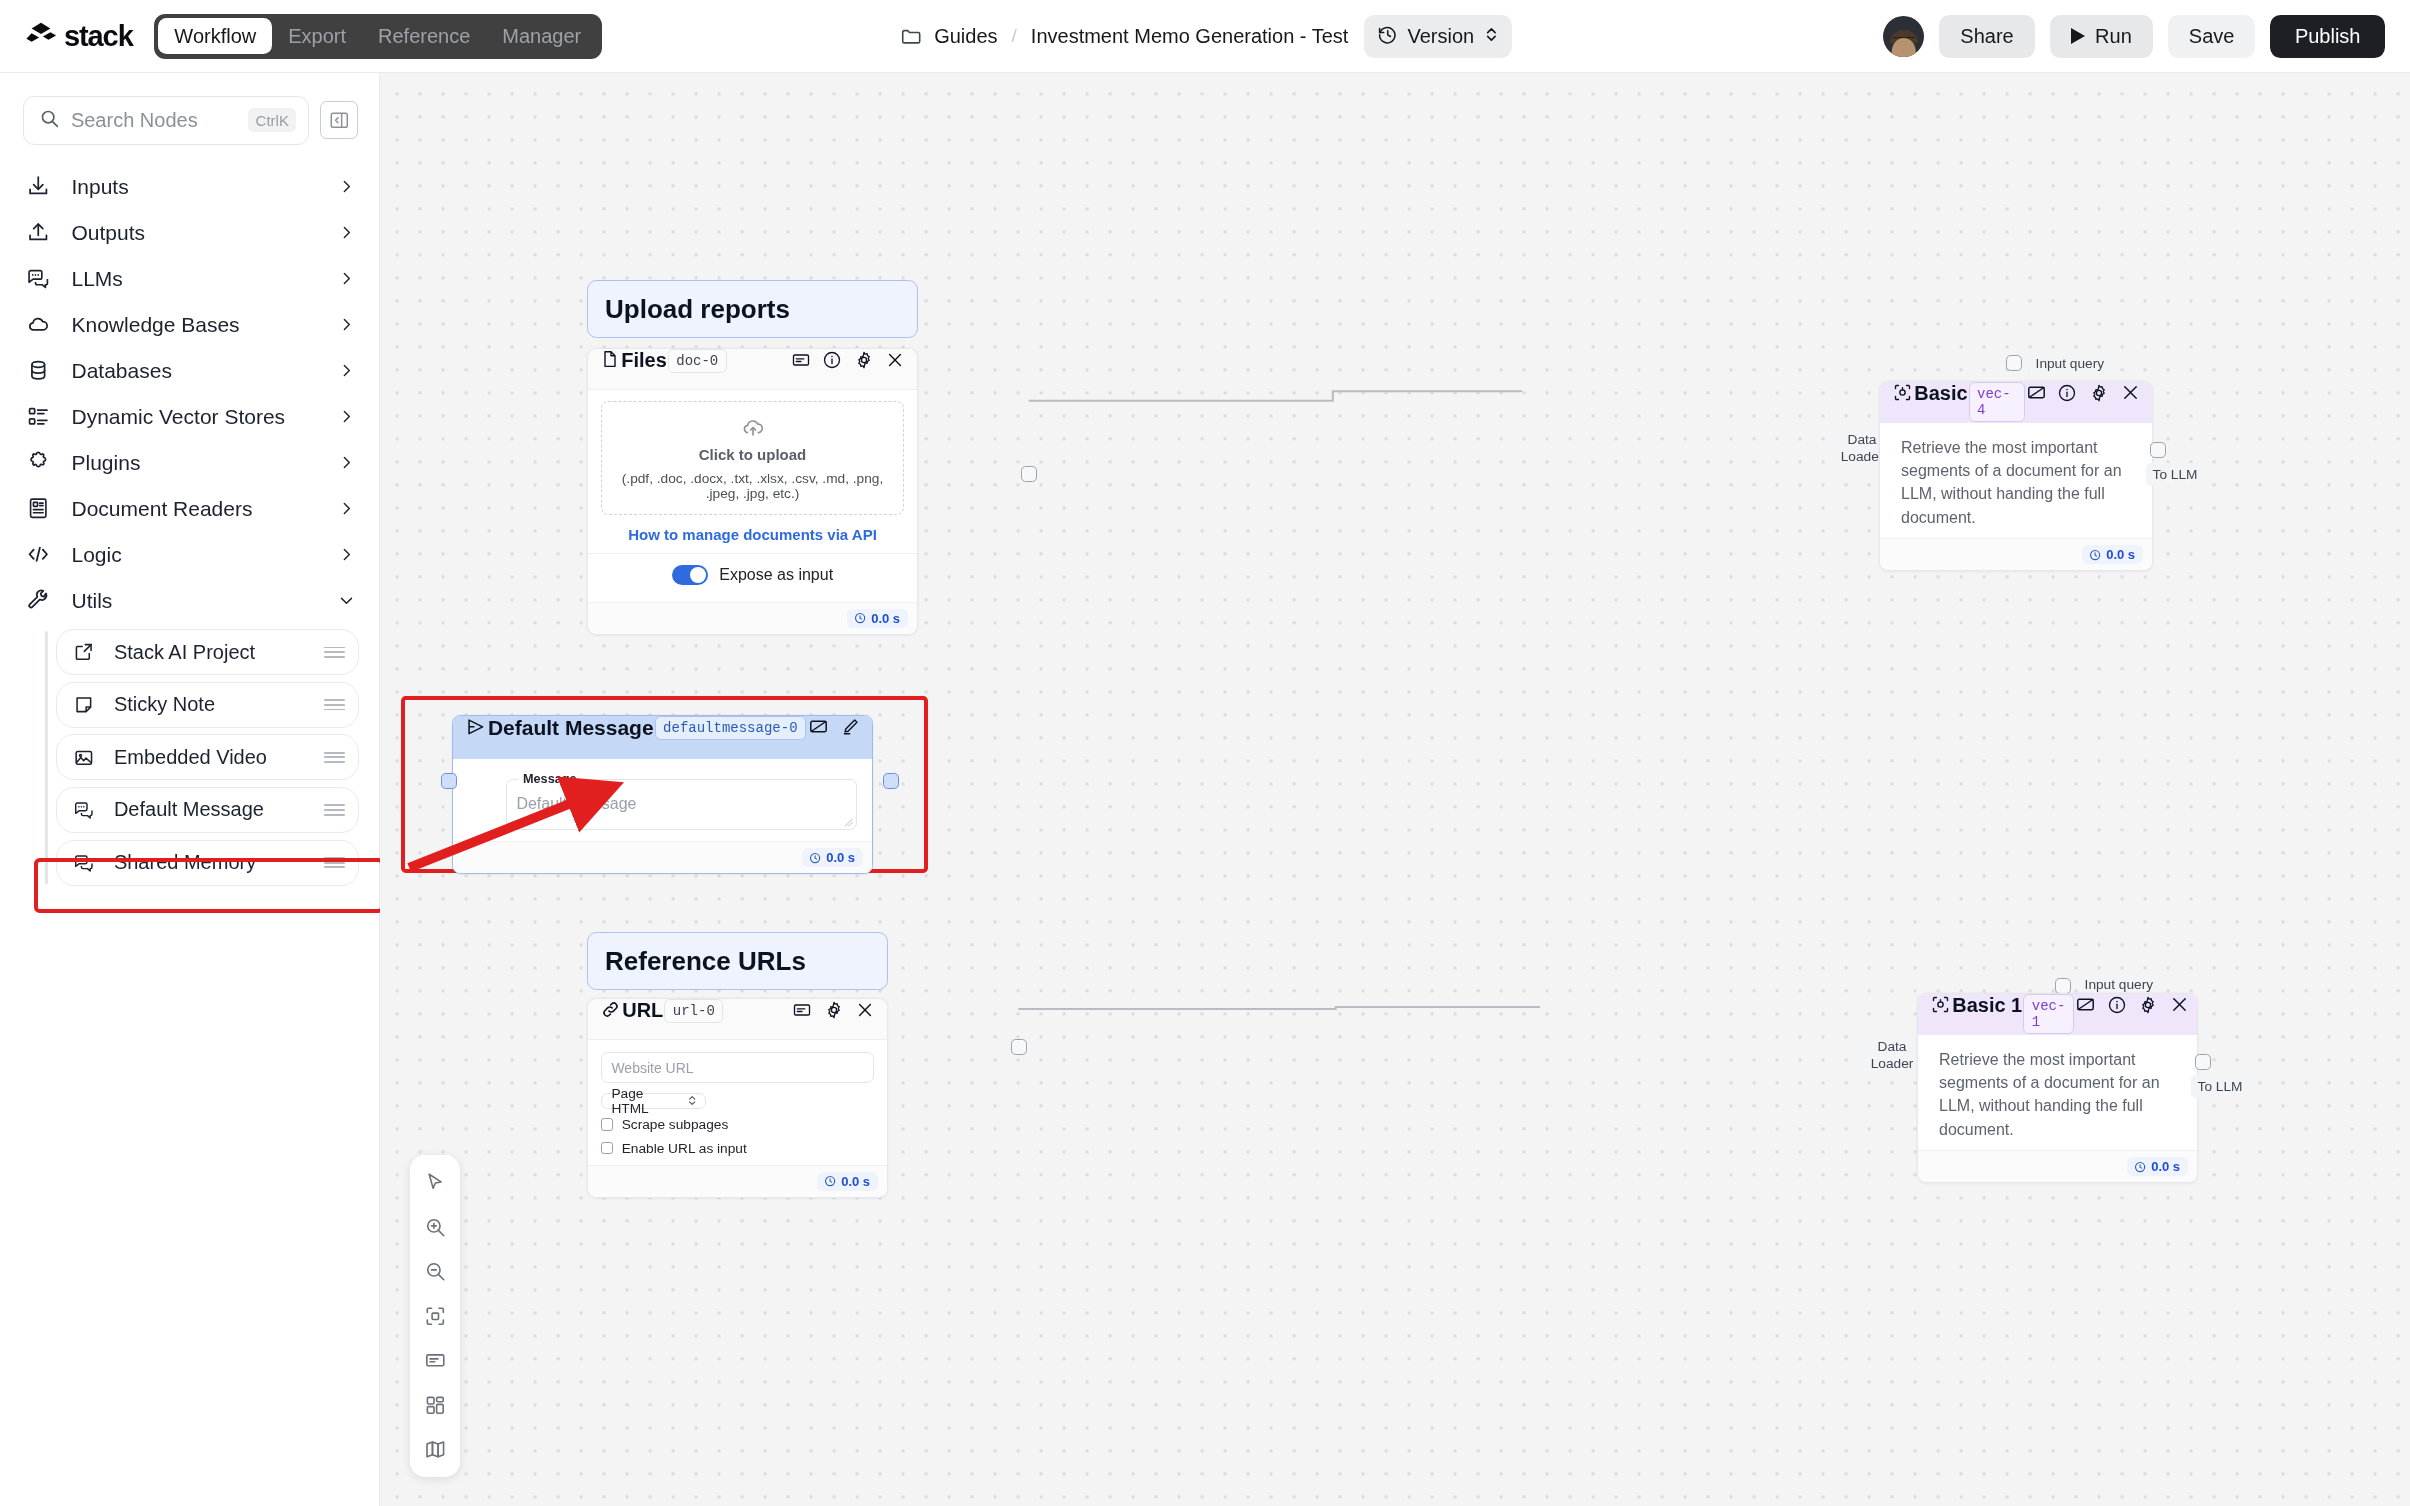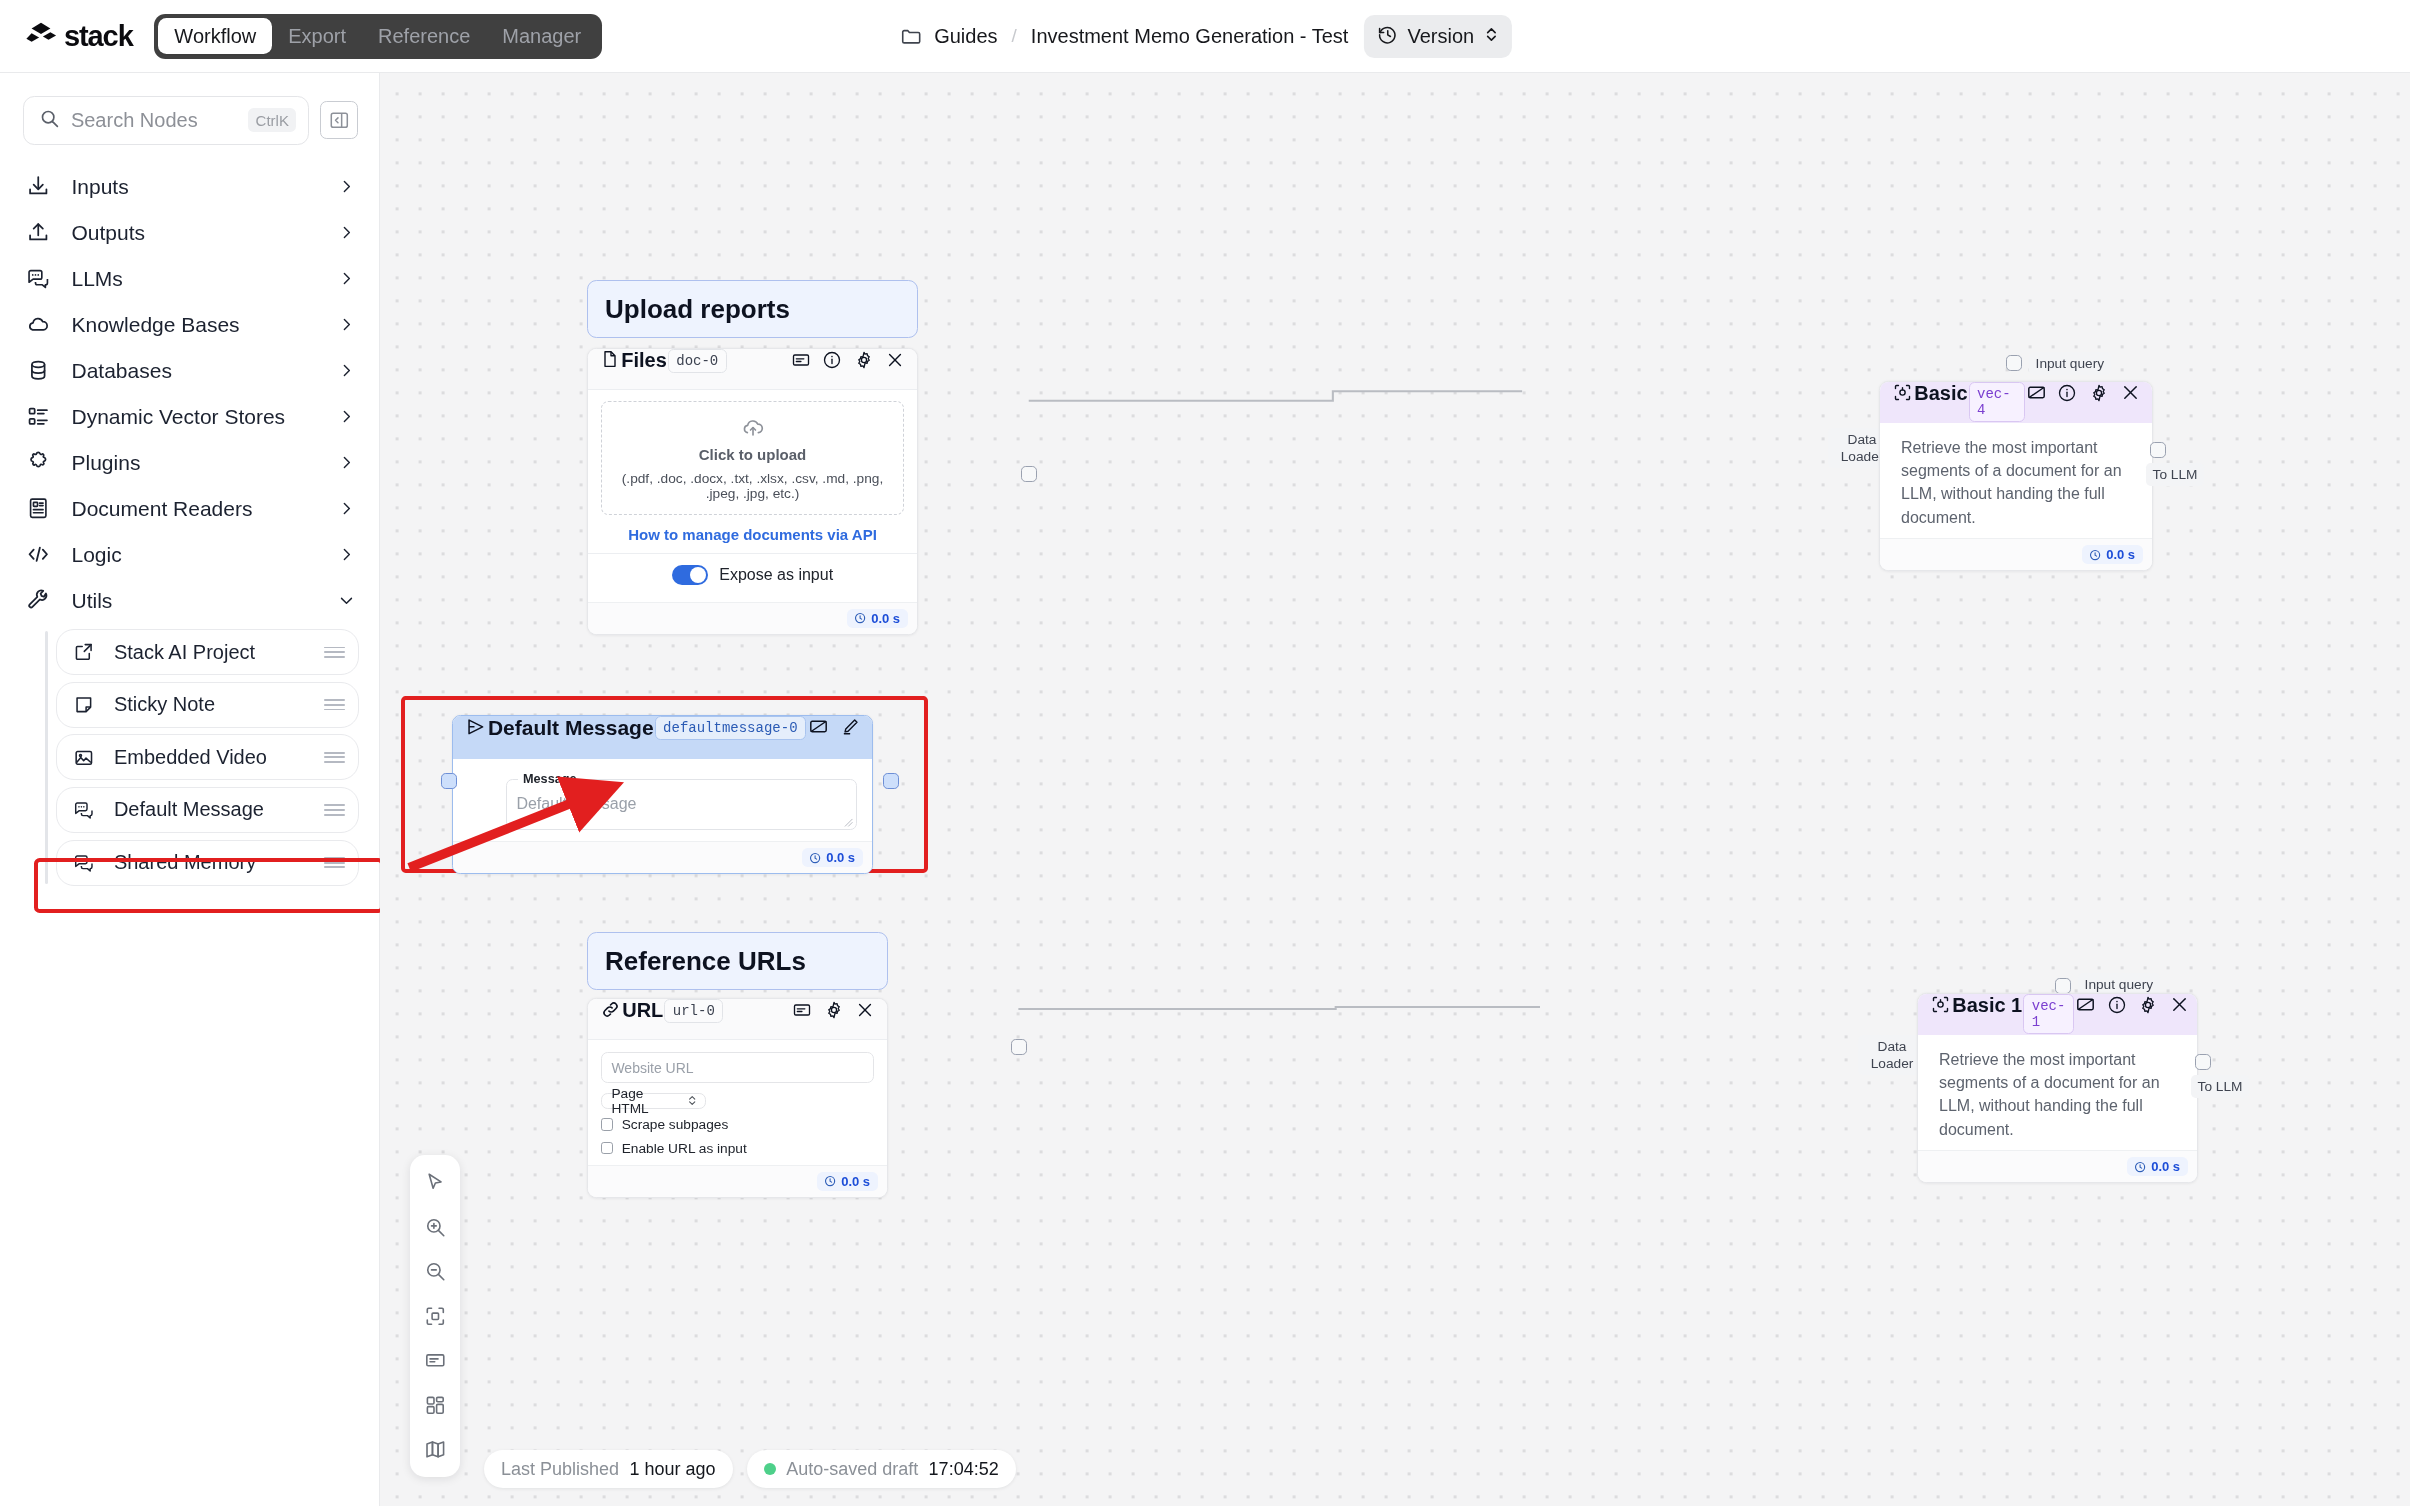--- a/index.html
+++ b/index.html
@@ -291,20 +291,34 @@
         <span class="vtext">Version</span>
         <span>
           <svg width="15" height="19" viewBox="0 0 16 20" fill="none" stroke="#17181c" stroke-width="1.7" stroke-linecap="round" stroke-linejoin="round">
             <path d="M4 8l4-4 4 4"></path>
               <path d="M4 12l4 4 4-4"></path>
           </svg>
         </span>
       </div>
     </div>
 
+    <div class="rightgroup">
+      <div class="avatar">
+        <div class="hair"></div>
+          <div class="face"></div>
+          <div class="glasses"></div>
+      </div>
+      <div class="btn btn-share">Share</div>
+      <div class="btn btn-run">
+        <span class="play-tri"></span>
+        <span>Run</span>
+      </div>
+      <div class="btn btn-save">Save</div>
+      <div class="btn btn-publish">Publish</div>
+    </div>
   </div>
 
   <div class="sidebar">
     <div class="searchrow">
       <div class="searchbox">
         <span>
           <svg width="21" height="21" viewBox="0 0 24 24" fill="none" stroke="#5a5f69" stroke-width="1.9" stroke-linecap="round">
             <circle cx="10.5" cy="10.5" r="6.5"></circle>
               <path d="M15.5 15.5L21 21"></path>
           </svg>
@@ -950,27 +964,16 @@
       </div>
       <div class="tb-item">
         <svg width="22.6" height="22.6" viewBox="0 0 24 24" fill="none" stroke="#6b7079" stroke-width="1.7" stroke-linejoin="round">
           <path d="M3.2 6.4L9 4.2v13.6l-5.8 2.2z"></path>
             <path d="M9 4.2l6 2.2v13.6L9 17.8z"></path>
             <path d="M15 6.4l5.8-2.2v13.6L15 20z"></path>
         </svg>
       </div>
     </div>
 
-    <div class="statusbar">
-      <div class="pill">
-        <span class="muted">Last Published</span>
-        <span class="strong">1 hour ago</span>
-      </div>
-      <div class="pill">
-        <span class="greendot"></span>
-        <span class="muted">Auto-saved draft</span>
-        <span class="strong">17:04:52</span>
-      </div>
-    </div>
 
   </div>
 </div>
 
 
 </body></html>

